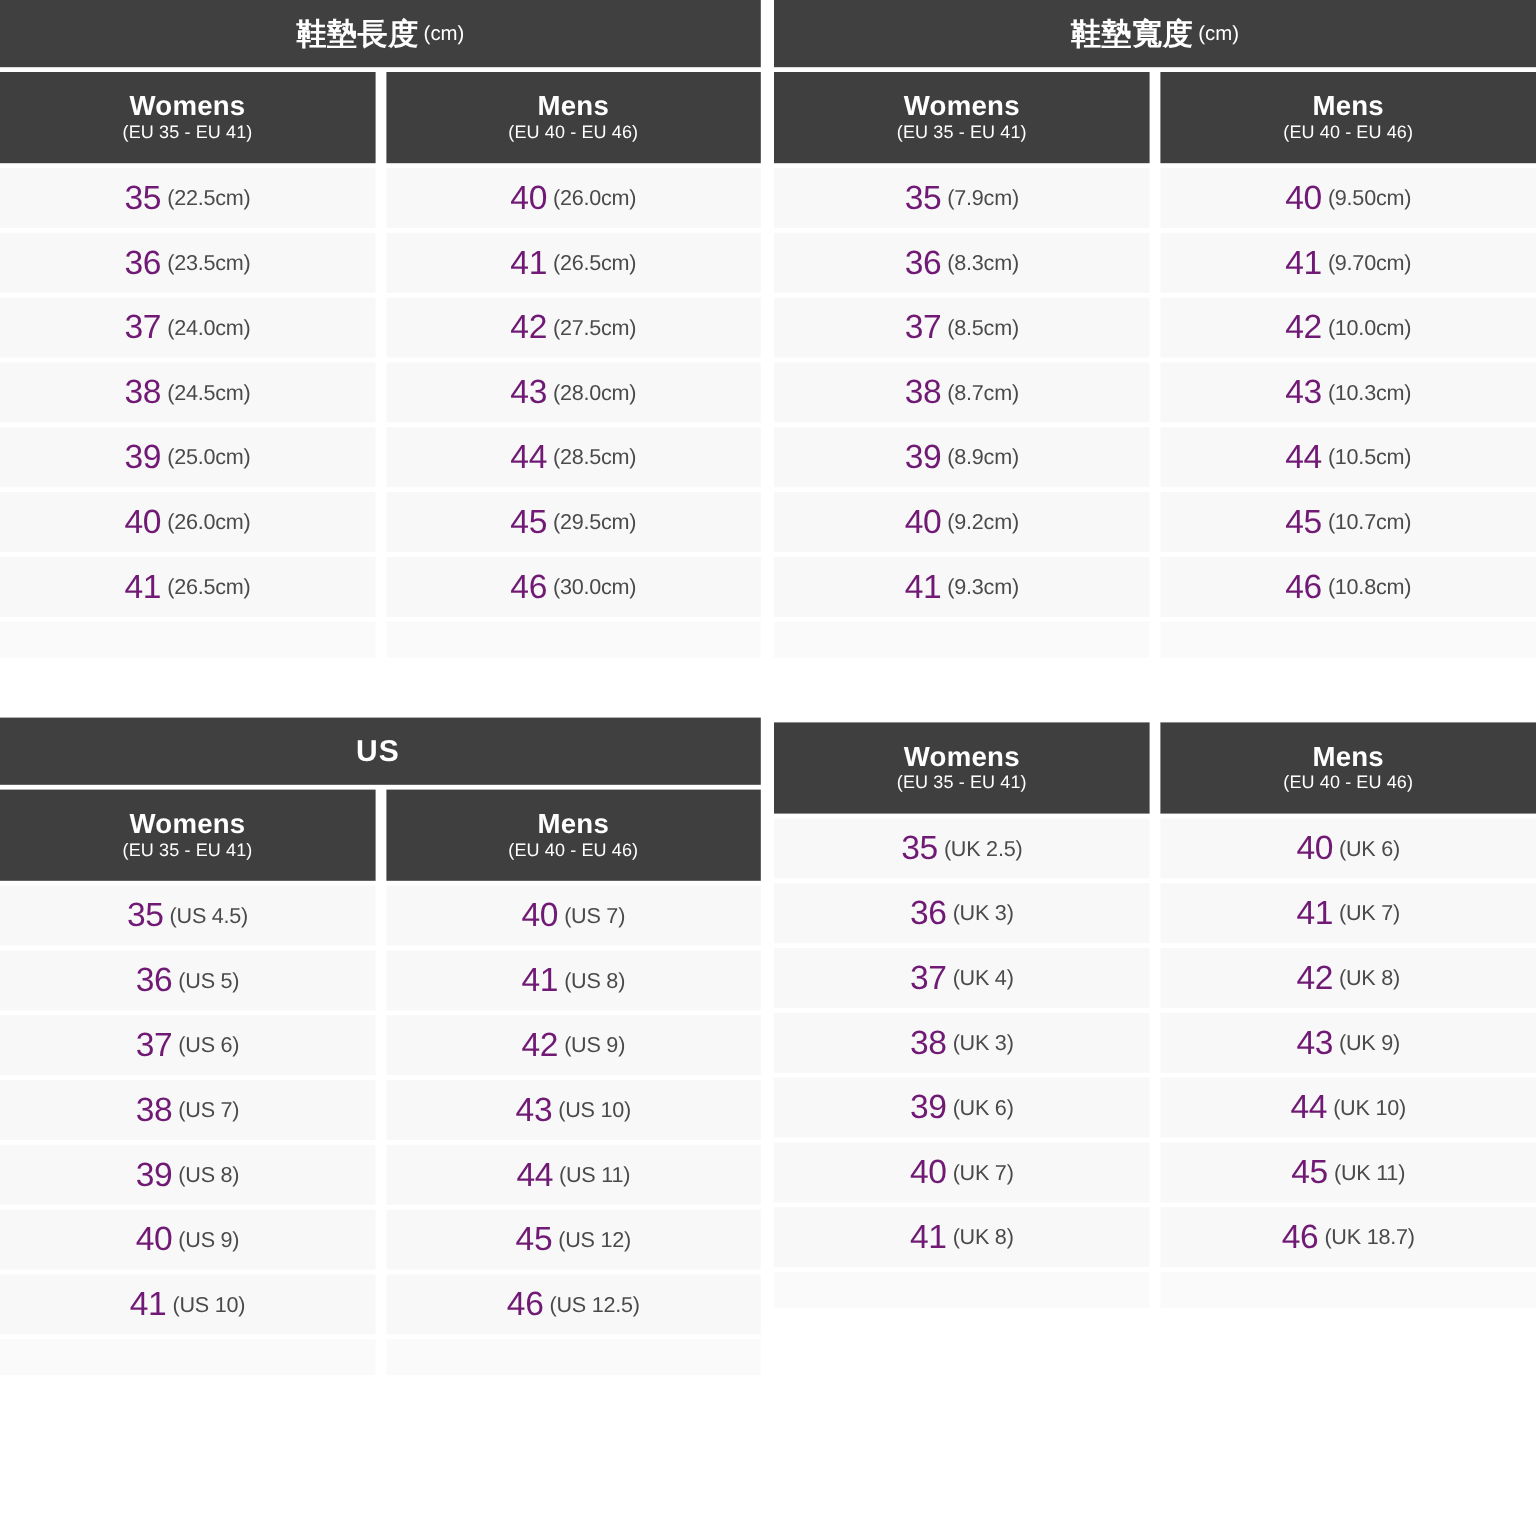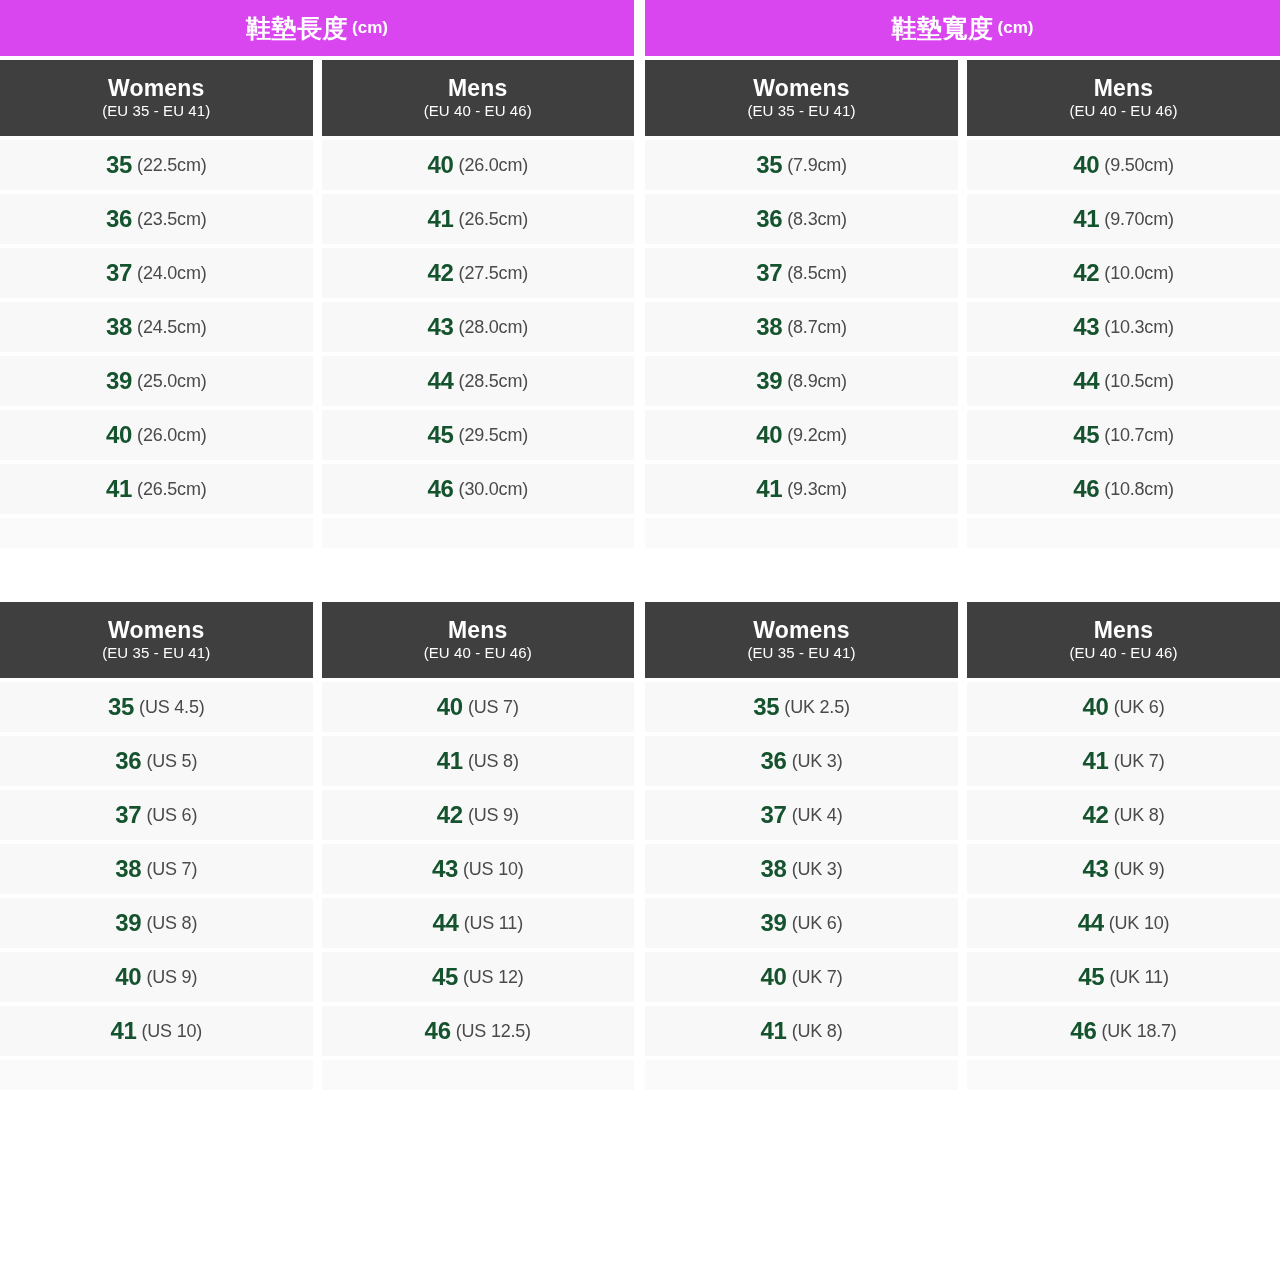--- a/index.html
+++ b/index.html
@@ -29,36 +29,36 @@
 
   .panel-a { grid-column: 1; grid-row: 1; }
   .panel-b { grid-column: 3; grid-row: 1; }
   .panel-c { grid-column: 1; grid-row: 3; }
   .panel-d { grid-column: 3; grid-row: 3; }
 
   .panel { width: 100%; }
 
   
   .banner {
-    background: #d946ef;
+    background: #404040;
     height: 56px;
     display: flex;
     align-items: center;
     justify-content: center;
     color: #ffffff;
     white-space: nowrap;
   }
   .banner-main {
     font-size: 25px;
     font-weight: bold;
     letter-spacing: 0.5px;
   }
   .banner-sub {
     font-size: 17px;
-    font-weight: bold;
+    font-weight: normal;
     margin-left: 4px;
   }
   .banner.latin .banner-main {
     font-size: 25px;
     letter-spacing: 1px;
   }
 
   
   .col-headers {
     display: flex;
@@ -107,23 +107,23 @@
     background: #F8F8F8;
     height: 50px;
     display: flex;
     align-items: center;
     justify-content: center;
     white-space: nowrap;
   }
   .cell.empty { background: #FAFAFA; height: 30px; }
 
   .cell-size {
-    font-size: 24px;
-    font-weight: bold;
-    color: #14532d;
+    font-size: 28px;
+    font-weight: normal;
+    color: #701a75;
     letter-spacing: -0.3px;
   }
   .cell-conv {
     font-size: 18px;
     font-weight: normal;
     color: #4A4A4A;
     margin-left: 5px;
     letter-spacing: -0.2px;
   }
 </style>
@@ -313,20 +313,24 @@
             </div>
         </div>
         <div class="row">
           <div class="cell empty"></div>
           <div class="cell empty"></div>
         </div>
       </div>
     </div>
 
     <div class="panel panel-c">
+      <div class="banner latin">
+        <span class="banner-main">US</span>
+        <span class="banner-sub"></span>
+      </div>
       <div class="col-headers">
         <div class="col-header">
           <span class="col-header-title">Womens</span>
           <span class="col-header-sub">(EU 35 - EU 41)</span>
         </div>
         <div class="col-header">
           <span class="col-header-title">Mens</span>
           <span class="col-header-sub">(EU 40 - EU 46)</span>
         </div>
       </div>

